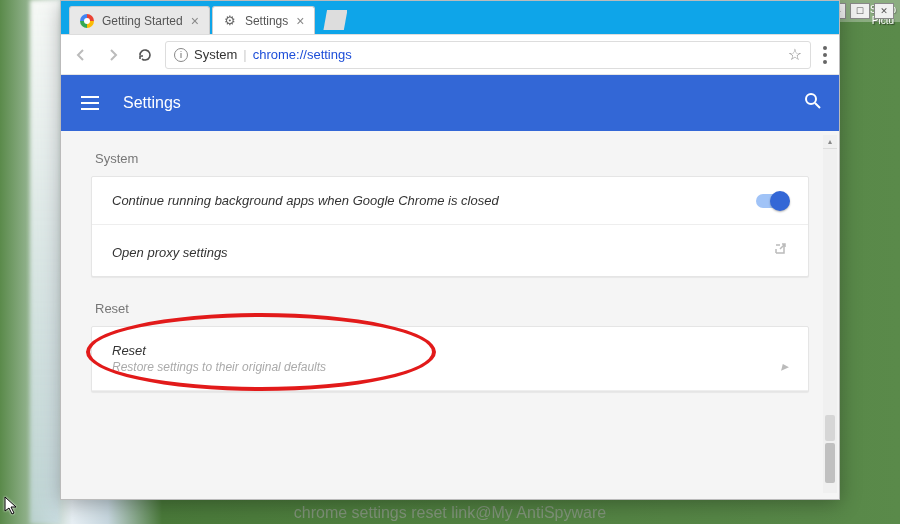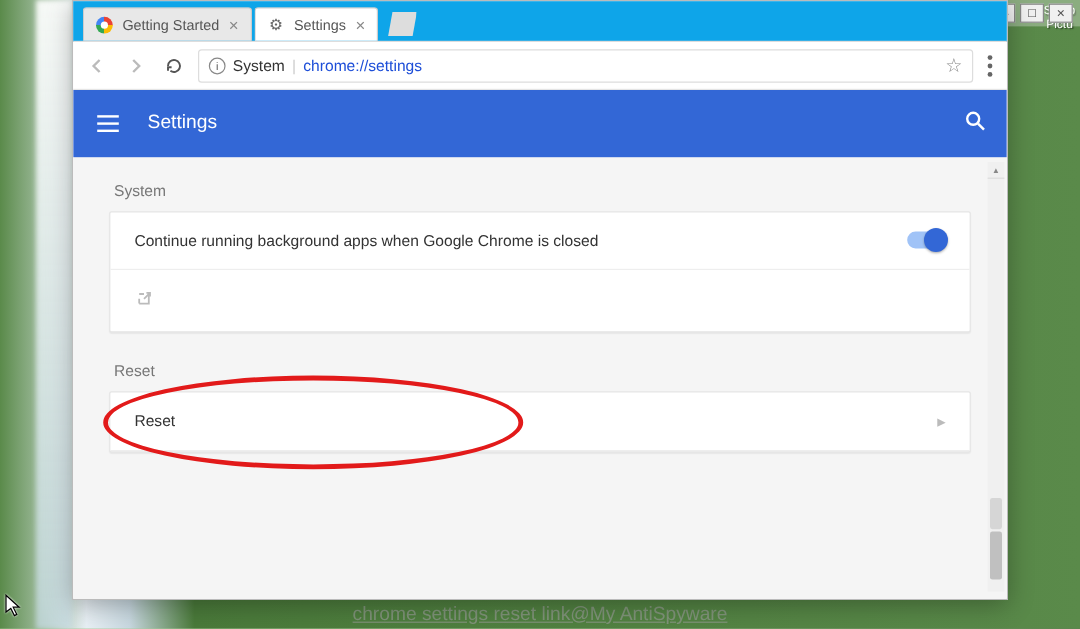--- a/index.html
+++ b/index.html
@@ -41,21 +41,21 @@
 .settings-area { flex: 1; display: flex; flex-direction: column; overflow: hidden; background: #f5f5f5; position: relative; }
 .settings-header { height: 56px; background: #3367d6; color: #fff; display: flex; align-items: center; padding: 0 16px; gap: 20px; }
 .hamburger { display: flex; flex-direction: column; gap: 4px; cursor: pointer; padding: 4px; }
 .hamburger span { width: 18px; height: 2px; background: #fff; }
 .settings-title { font-size: 16px; font-weight: 500; flex: 1; }
 .search-settings { color: #fff; font-size: 18px; cursor: pointer; }
 
 .settings-body { flex: 1; overflow-y: auto; padding: 12px 30px; position: relative; }
 .section-label { font-size: 13px; color: #777; margin: 8px 4px 10px; }
 .card { background: #fff; border-radius: 2px; box-shadow: 0 1px 1px rgba(0,0,0,0.06); border: 1px solid #e5e5e5; margin-bottom: 24px; }
-.row { display: flex; align-items: flex-start; padding: 16px 20px; font-size: 13px; color: #333; border-bottom: 1px solid #eee; gap: 12px; cursor: pointer; }
+.row { display: flex; align-items: flex-end; padding: 16px 20px; font-size: 13px; color: #333; border-bottom: 1px solid #eee; gap: 12px; cursor: pointer; font-style: italic; }
 .row:last-child { border-bottom: none; }
 .row-text { flex: 1; }
 .row-sub { font-size: 12px; color: #aaa; margin-top: 2px; }
 
 
 .toggle { width: 32px; height: 14px; background: #a0c3f7; border-radius: 7px; position: relative; cursor: pointer; }
 .toggle .knob { position: absolute; right: -2px; top: -3px; width: 20px; height: 20px; background: #3367d6; border-radius: 50%; box-shadow: 0 1px 2px rgba(0,0,0,0.3); }
 
 .ext-link { color: #9e9e9e; font-size: 14px; }
 .chevron { color: #bbb; font-size: 14px; }
@@ -66,21 +66,21 @@
 .faux-thumb2 { position: absolute; bottom: 52px; left: 2px; right: 2px; height: 26px; background: #d6d6d6; border-radius: 2px; }
 .faux-arrow { position: absolute; top: 0; left: 0; right: 0; height: 14px; display: flex; align-items: center; justify-content: center; font-size: 8px; color: #888; border-bottom: 1px solid #ddd; }
 
 
 .annotation-ellipse { position: absolute; border: 4px solid #e21a1a; border-radius: 50%; width: 350px; height: 78px; pointer-events: none; z-index: 30; }
 
 
 .cursor { position: absolute; left: 4px; bottom: 4px; z-index: 50; color: #000; }
 .cursor svg { filter: drop-shadow(0 0 1px #fff); }
 
-.watermark { position: absolute; bottom: 2px; left: 50%; transform: translateX(-50%); font-size: 16px; color: rgba(160,160,160,0.6); z-index: 15; white-space: nowrap; text-decoration: underline; }
+.watermark { position: absolute; bottom: 2px; left: 50%; transform: translateX(-50%); font-size: 16px; color: rgba(160,160,160,0.6); z-index: 15; white-space: nowrap; }
 
 
 .chrome-fav { background: conic-gradient(#ea4335 0 90deg, #fbbc05 90deg 180deg, #34a853 180deg 270deg, #4285f4 270deg 360deg); border-radius: 50%; position: relative; }
 .chrome-fav::after { content: ""; position: absolute; inset: 4px; background: #fff; border-radius: 50%; }
 .gear-fav { color: #666; display: flex; align-items: center; justify-content: center; font-size: 13px; }
 </style>
 </head>
 <body>
 
 <div class="desktop-bg"></div>
@@ -163,34 +163,36 @@
 
       <div class="section-label">System</div>
       <div class="card">
         <div class="row">
           <div class="row-text">Continue running background apps when Google Chrome is closed</div>
           <div class="toggle">
               <div class="knob"></div>
             </div>
         </div>
         <div class="row">
+          <div class="row-text">Open proxy settings</div>
           <div class="ext-link">
             <svg width="16" height="16" viewBox="0 0 16 16">
                 <path d="M4 4h4M12 4v4M4 12V8m0 4h8V4" stroke="#bbb" stroke-width="1.5" fill="none"></path>
                 <path d="M8 8l5-5M10 3h3v3" stroke="#bbb" stroke-width="1.5" fill="none"></path>
               </svg>
           </div>
         </div>
       </div>
 
       <div class="section-label">Reset</div>
       <div class="card" style="position:relative;">
         <div class="row">
           <div class="row-text">
             <div>Reset</div>
+            <div class="row-sub">Restore settings to their original defaults</div>
           </div>
           <div class="chevron">▸</div>
         </div>
         <div class="annotation-ellipse" style="left:-6px; top:-14px;"></div>
       </div>
 
     </div>
 
     <div class="faux-scroll">
       <div class="faux-arrow">▴</div>

